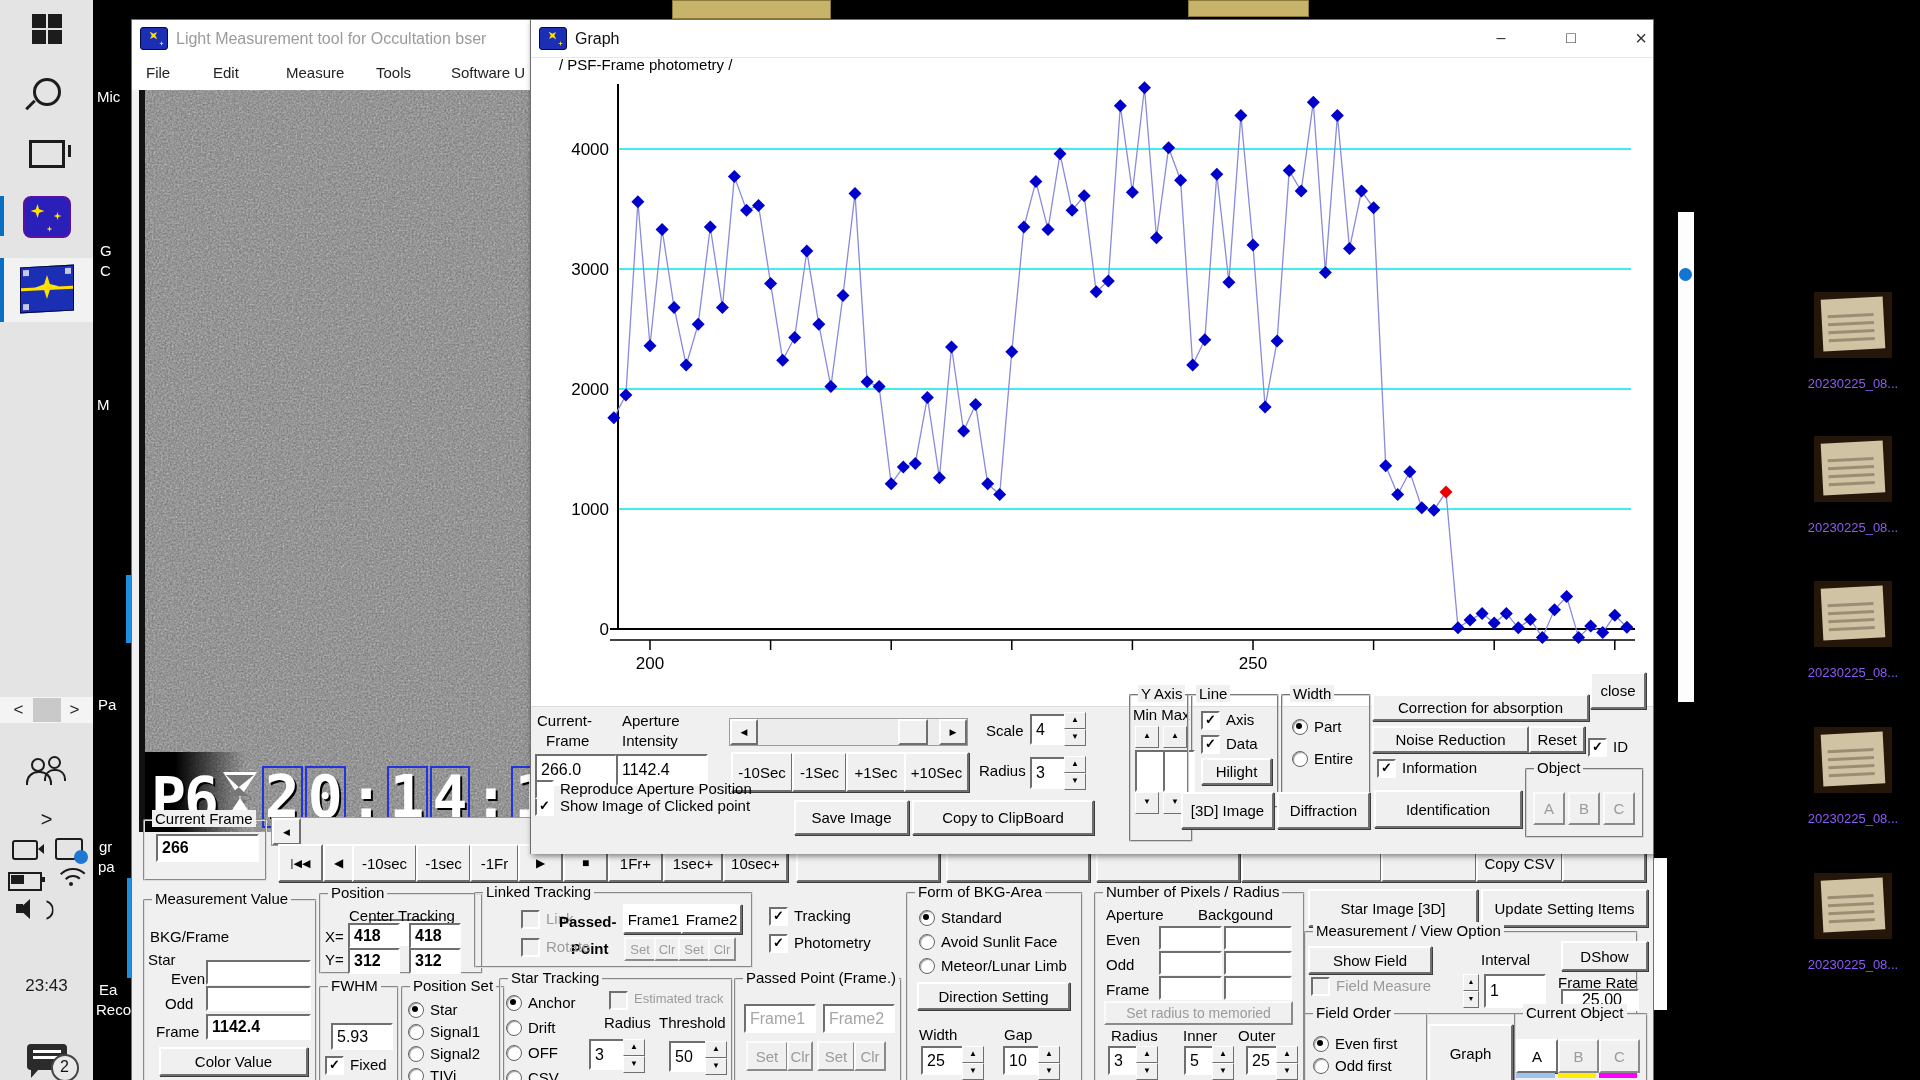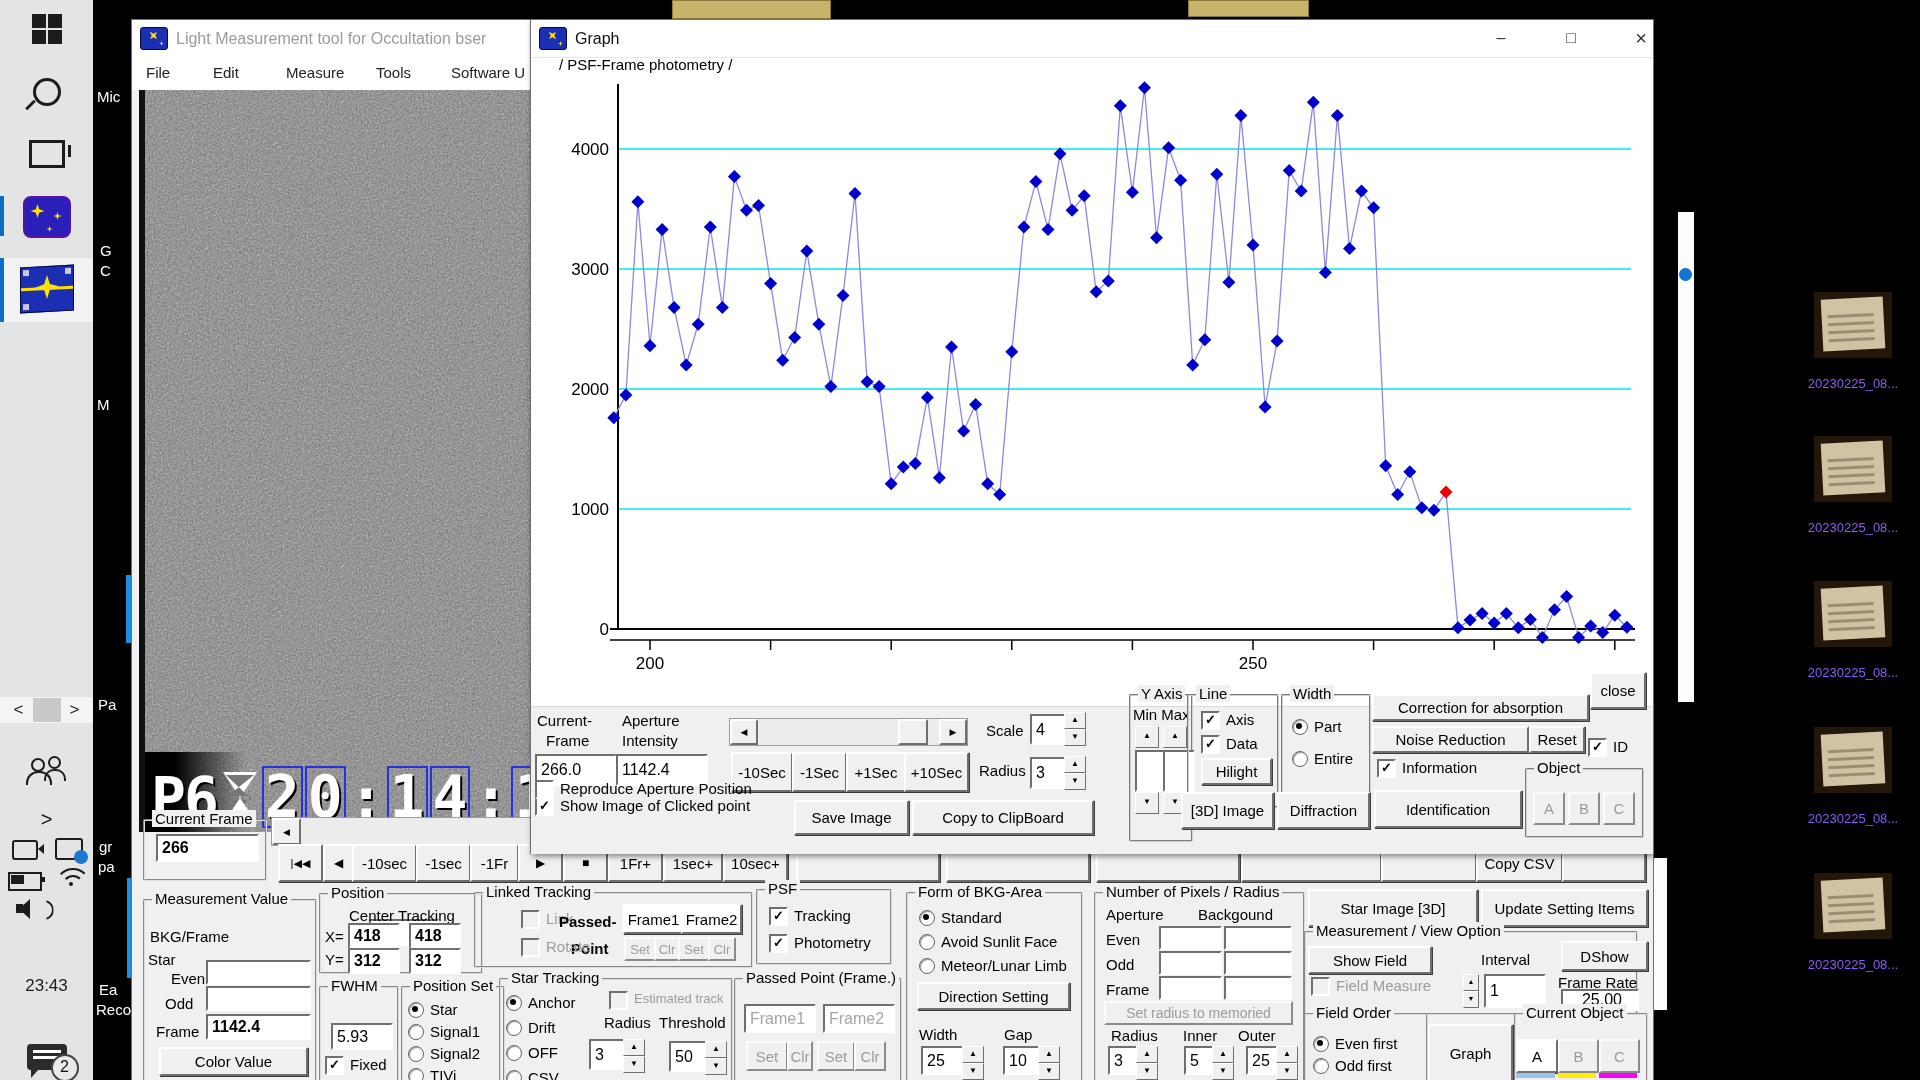--- a/index.html
+++ b/index.html
@@ -393,23 +393,20 @@
   <div class="spin" style="left:491px;top:1019px">
       <div>▲</div>
       <div>▼</div>
     </div>
   <div class="field" style="left:537px;top:1021px;width:34px;height:27px">50</div>
   <div class="spin" style="left:573px;top:1021px">
       <div>▲</div>
       <div>▼</div>
     </div>
 
-  <div class="grp" style="left:624px;top:869px;width:132px;height:72px">
-    <div class="cap">PSF</div>
-  </div>
   <div class="cb" style="left:637px;top:887px">
       <span class="box">✓</span>
       <span>Tracking</span>
     </div>
   <div class="cb" style="left:637px;top:914px">
       <span class="box">✓</span>
       <span>Photometry</span>
     </div>
 
   <div class="grp" style="left:602px;top:958px;width:164px;height:102px">

